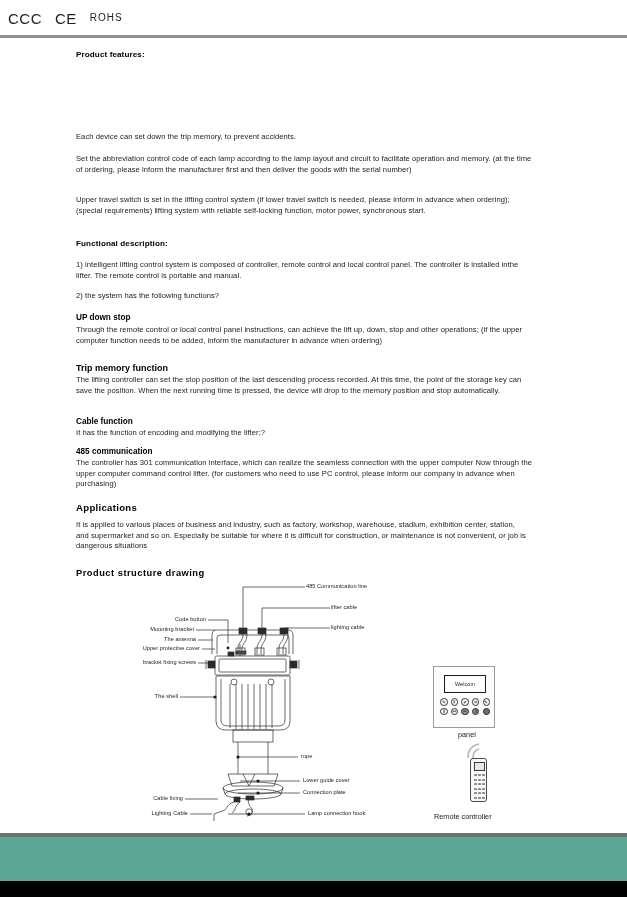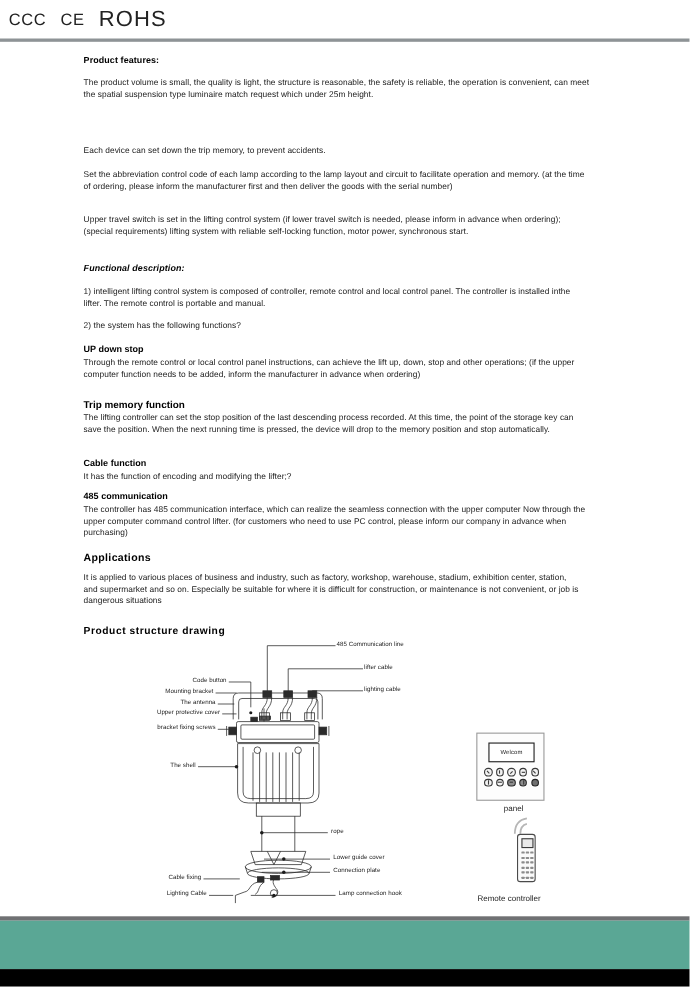--- a/index.html
+++ b/index.html
@@ -29,21 +29,21 @@
   }
   .cert-mark {
     font-size: 15px;
     letter-spacing: 0.5px;
     color: #222;
     line-height: 1;
     white-space: nowrap;
   }
   .cert-ccc { font-size: 15px; }
   .cert-ce  { font-size: 15px; }
-  .cert-rohs { font-size: 20px; letter-spacing: 1px; }
+  .cert-rohs { font-size: 10px; letter-spacing: 1px; }
 
   #header-rule {
     position: absolute;
     left: 0; top: 35px;
     width: 627px; height: 3px;
     background: #8e9396;
   }
 
   
   #doc {
@@ -230,41 +230,40 @@
   <span class="cert-mark cert-ccc">CCC</span>
   <span class="cert-mark cert-ce">CE</span>
   <span class="cert-mark cert-rohs">ROHS</span>
 </div>
 <div id="header-rule"></div>
 
 <div id="doc">
 
   <div class="head" style="left:76px; top:12px;">Product features:</div>
 
-  <div class="para" style="left:76px; top:32px; width:460px;">The product volume is small, the quality is light, the structure is reasonable, the safety is reliable, the operation is convenient, can meet the spatial suspension type luminaire match request which under 25m height.</div>
   <div class="para" style="left:76px; top:94px; width:460px;">Each device can set down the trip memory, to prevent accidents.</div>
   <div class="para" style="left:76px; top:116px; width:458px;">Set the abbreviation control code of each lamp according to the lamp layout and circuit to facilitate operation and memory. (at the time of ordering, please inform the manufacturer first and then deliver the goods with the serial number)</div>
   <div class="para" style="left:76px; top:157px; width:460px;">Upper travel switch is set in the lifting control system (if lower travel switch is needed, please inform in advance when ordering);(special requirements) lifting system with reliable self-locking function, motor power, synchronous start.</div>
 
-  <div class="head" style="left:76px; top:201px;font-style:italic;">Functional description:</div>
+  <div class="head" style="left:76px; top:201px;">Functional description:</div>
 
   <div class="para" style="left:76px; top:222px; width:450px;">1) intelligent lifting control system is composed of controller, remote control and local control panel. The controller is installed inthe lifter. The remote control is portable and manual.</div>
   <div class="para" style="left:76px; top:253px; width:450px;">2) the system has the following functions?</div>
 
   <div class="subhead" style="left:76px; top:275px;">UP  down  stop</div>
   <div class="para" style="left:76px; top:287px; width:460px;">Through the remote control or local control panel instructions, can achieve the lift up, down, stop and other operations; (if the upper computer function needs to be added, inform the manufacturer in advance when ordering)</div>
 
   <div class="subhead big" style="left:76px; top:325px;">Trip memory function</div>
   <div class="para" style="left:76px; top:337px; width:462px;">The lifting controller can set the stop position of the last descending process recorded. At this time, the point of the storage key can save the position. When the next running time is pressed, the device will drop to the memory position and stop automatically.</div>
 
   <div class="subhead" style="left:76px; top:379px;">Cable function</div>
   <div class="para" style="left:76px; top:390px; width:440px;">It has the function of encoding and modifying the lifter;?</div>
 
   <div class="subhead" style="left:76px; top:409px;">485 communication</div>
-  <div class="para" style="left:76px; top:420px; width:462px;">The controller has 485 communication interface, which can realize the seamless connection with the upper computer Now through the upper computer command control lifter. (for customers who need to use PC control, please inform our company in advance when purchasing)</div>
+  <div class="para" style="left:76px; top:420px; width:462px;">The controller has 301 communication interface, which can realize the seamless connection with the upper computer Now through the upper computer command control lifter. (for customers who need to use PC control, please inform our company in advance when purchasing)</div>
 
   <div class="apphead" style="left:76px; top:464px;">Applications</div>
   <div class="para" style="left:76px; top:482px; width:450px;">It is applied to various places of business and industry, such as factory, workshop, warehouse, stadium,  exhibition center, station, and supermarket and so on. Especially be suitable for where it is difficult for construction, or maintenance is not convenient, or job is dangerous situations</div>
 
   <div class="pshead" style="left:76px; top:530px;">Product structure drawing</div>
 </div>
 
 <div id="diagram">
 
   <svg width="627" height="255" viewBox="0 0 627 255">

